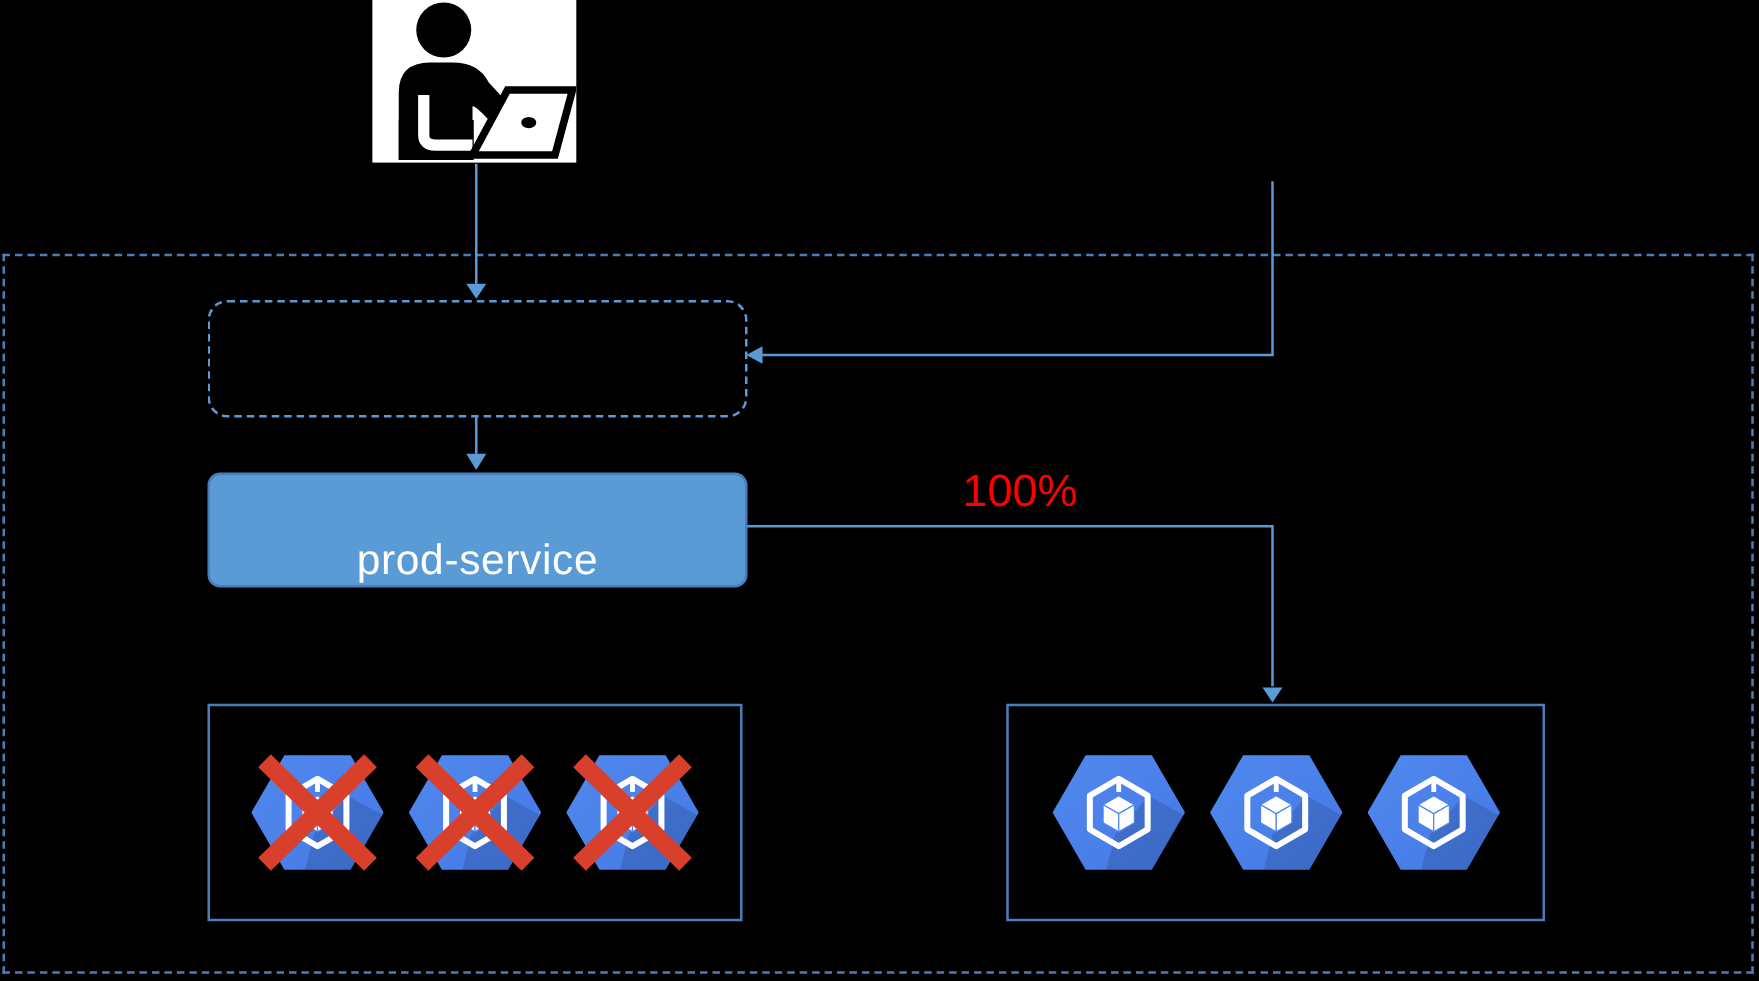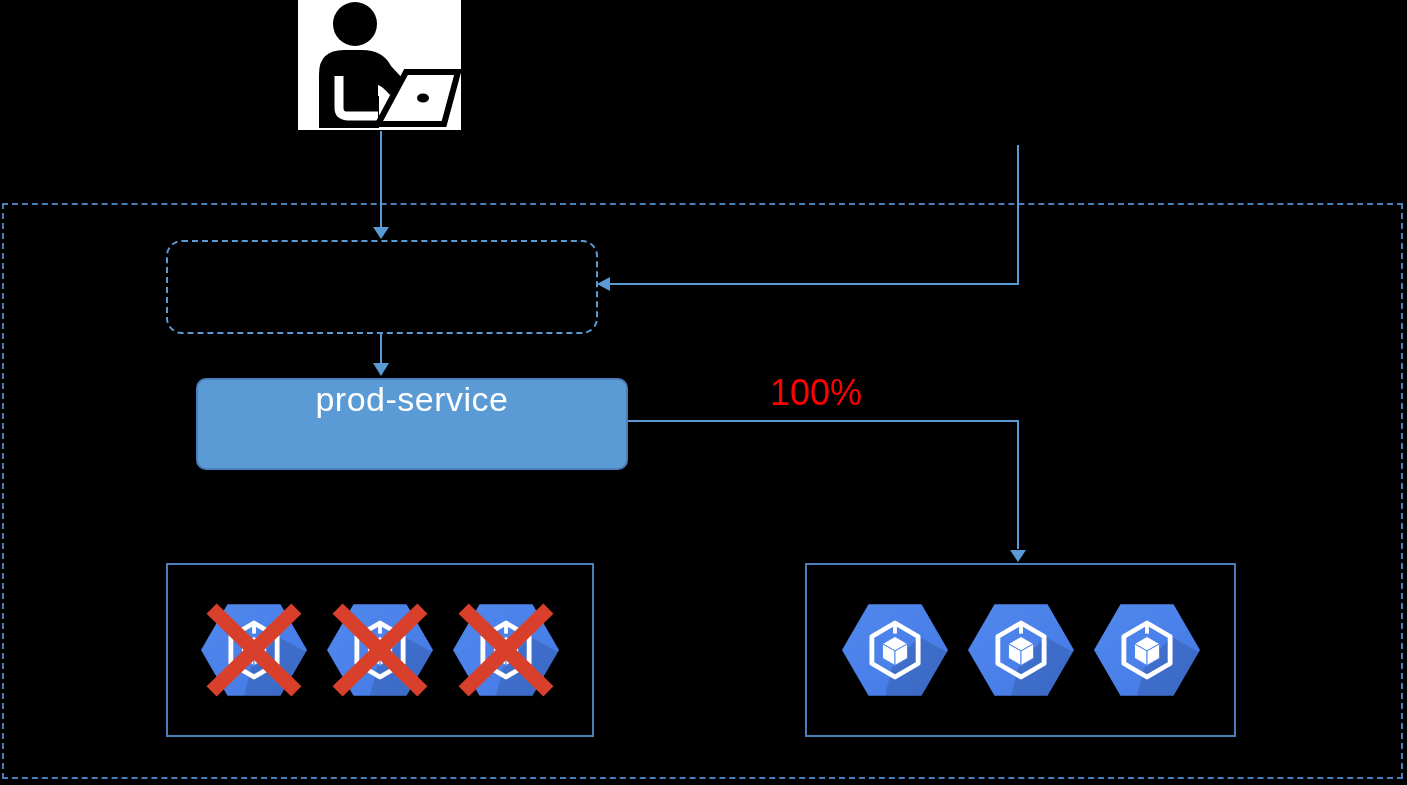--- a/index.html
+++ b/index.html
@@ -20,21 +20,21 @@
   .person-box svg{display:block;width:100%;height:100%;}
   
   .gateway-box{
     left:166px;top:240px;width:428px;height:90px;
     border:2px dashed #5B9BD5;border-radius:16px;
   }
   
   .service-node{
     left:166px;top:378px;width:428px;height:88px;
     background:#5B9BD5;border:2px solid #4A7EBB;border-radius:10px;
-    display:flex;align-items:flex-start;justify-content:center;margin-left:30px;
+    display:flex;align-items:flex-end;justify-content:center;
   }
   .service-node span{
     color:#fff;font-size:34px;font-weight:400;letter-spacing:.5px;
   }
   
   .traffic-label{
     left:770px;top:372px;width:110px;height:40px;
     color:#FF0000;font-size:36px;font-weight:400;text-align:left;
   }
   

